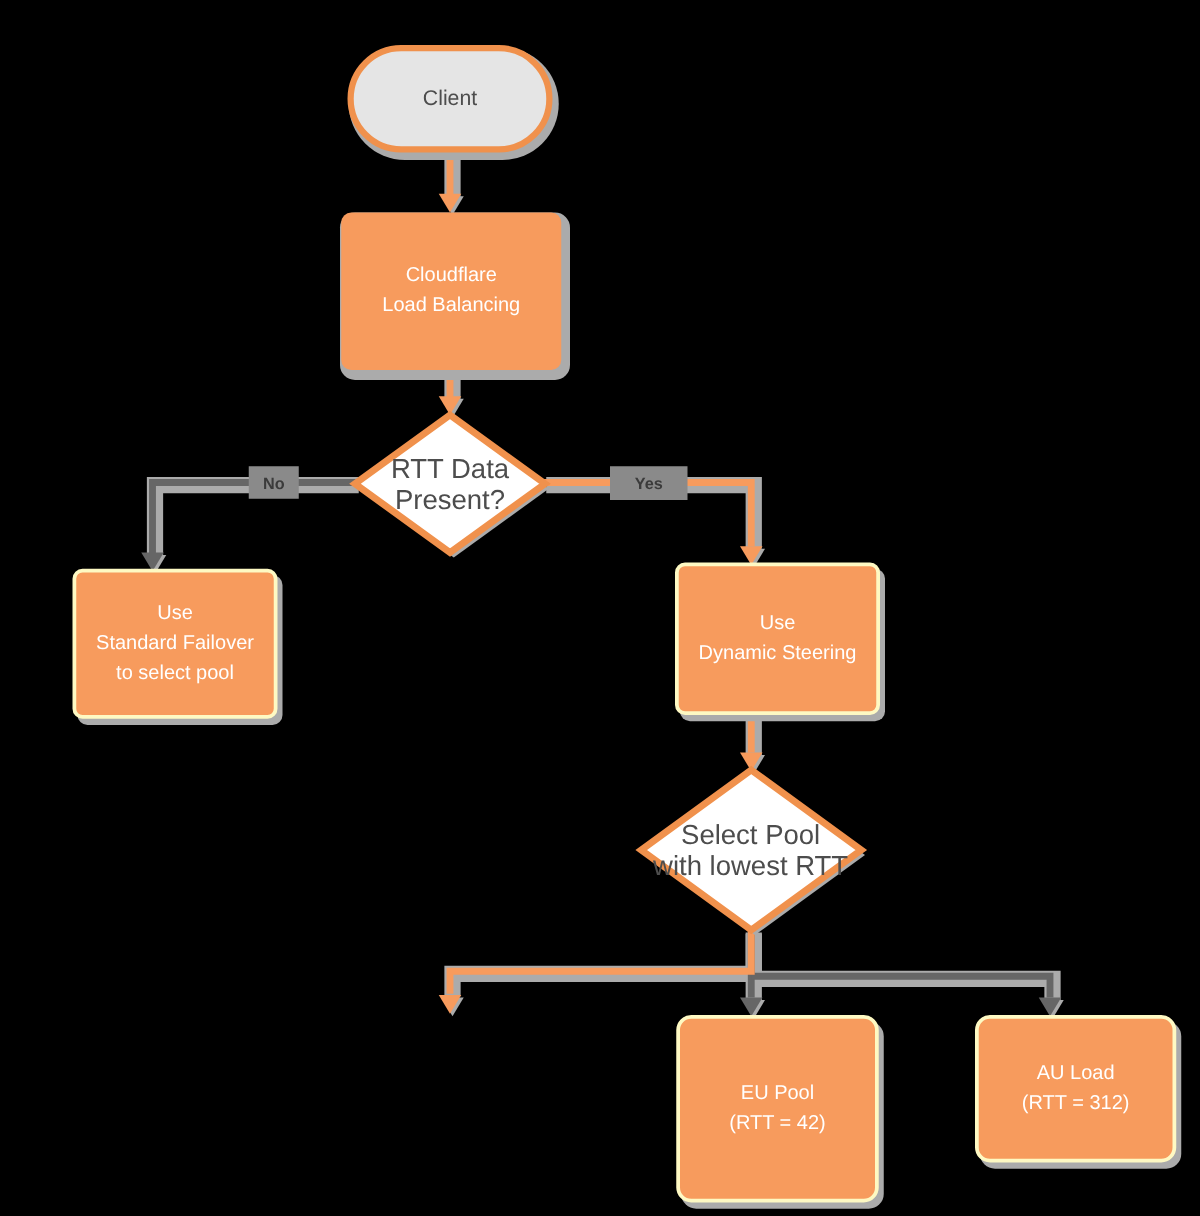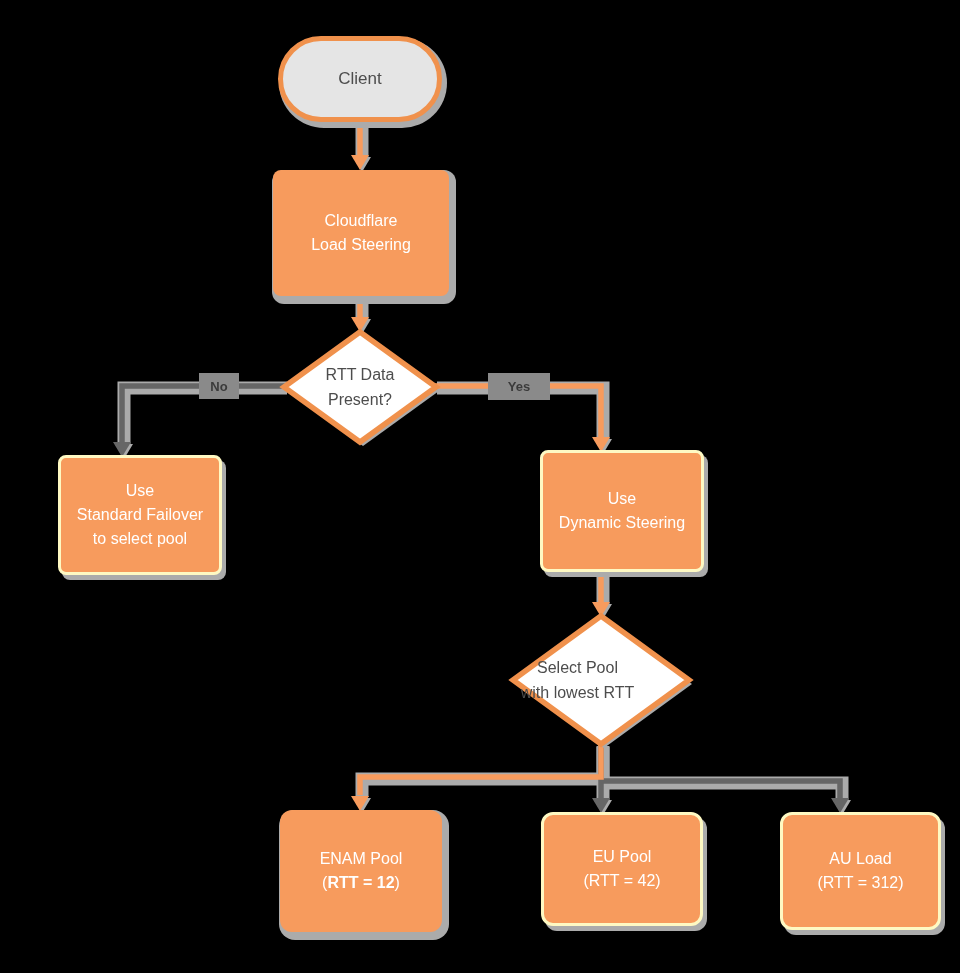--- a/index.html
+++ b/index.html
@@ -29,21 +29,21 @@
   .shadow-all{box-shadow:3px 4px 0 4px var(--shadow,#ABABAB);text-align:center;}
   .white-border{border:3px solid #fef9c3;box-shadow:4px 5px 0 0 var(--shadow,#ABABAB);margin-left:20px;}
   .stadium{
     background:#e5e5e5;border:5px solid var(--orange-stroke,#F0914C);
     border-radius:45px;color:var(--text-dark,#4D4D4D);
     box-shadow:3px 4px 0 2px var(--shadow,#ABABAB);font-size:17px;
   }
   .diamond-text{
     position:absolute;display:flex;flex-direction:column;align-items:center;
     justify-content:center;text-align:center;z-index:2;
-    color:var(--text-dark,#4D4D4D);font-size:16px;line-height:25px;
+    color:var(--text-dark,#4D4D4D);font-size:22px;line-height:25px;
   }
   .edge-label{
     position:absolute;z-index:3;display:flex;align-items:center;justify-content:center;
     background:var(--label-bg,#8A8A8A);color:var(--label-text,#3B3B3B);
     font-size:13px;font-weight:bold;
   }
   .bold{font-weight:bold;}
 </style>
 </head>
 <body>
@@ -100,21 +100,21 @@
       <polygon class="d-main" points="601,616 689,680 601,744 513,680"></polygon>
     </g>
   </svg>
 
   <div class="node stadium" style="left:278px;top:36px;width:164px;height:86px;">
     <div>Client</div>
   </div>
 
   <div class="node orange rad shadow-all" style="left:273px;top:170px;width:176px;height:126px;">
     <div>Cloudflare</div>
-    <div>Load Steering</div>
+    <div>Load Balancing</div>
   </div>
 
   <div class="diamond-text" style="left:285px;top:337px;width:150px;height:100px;">
     <div>RTT Data</div>
     <div>Present?</div>
   </div>
 
   <div class="edge-label" style="left:199px;top:373px;width:40px;height:26px;">No</div>
 
   <div class="edge-label" style="left:488px;top:373px;width:62px;height:27px;">Yes</div>
@@ -123,31 +123,27 @@
     <div>Use</div>
     <div>Standard Failover</div>
     <div>to select pool</div>
   </div>
 
   <div class="node orange rad white-border" style="left:520px;top:450px;width:164px;height:122px;">
     <div>Use</div>
     <div>Dynamic Steering</div>
   </div>
 
-  <div class="diamond-text" style="left:490px;top:622px;width:175px;height:116px;">
+  <div class="diamond-text" style="left:513px;top:622px;width:175px;height:116px;">
     <div>Select Pool</div>
     <div>with lowest RTT</div>
   </div>
 
-  <div class="node orange rad-lg shadow-all" style="left:280px;top:810px;width:162px;height:122px;">
-    <div>ENAM Pool</div>
-    <div><span>(</span><span class="bold">RTT = 12</span><span>)</span></div>
-  </div>
 
-  <div class="node orange rad-lg white-border" style="left:521px;top:812px;width:162px;height:114px;">
+  <div class="node orange rad-lg white-border" style="left:521px;top:812px;width:162px;height:150px;">
     <div>EU Pool</div>
     <div>(RTT = 42)</div>
   </div>
 
   <div class="node orange rad-lg white-border" style="left:760px;top:812px;width:161px;height:118px;">
     <div>AU Load</div>
     <div>(RTT = 312)</div>
   </div>
 
 </div>

